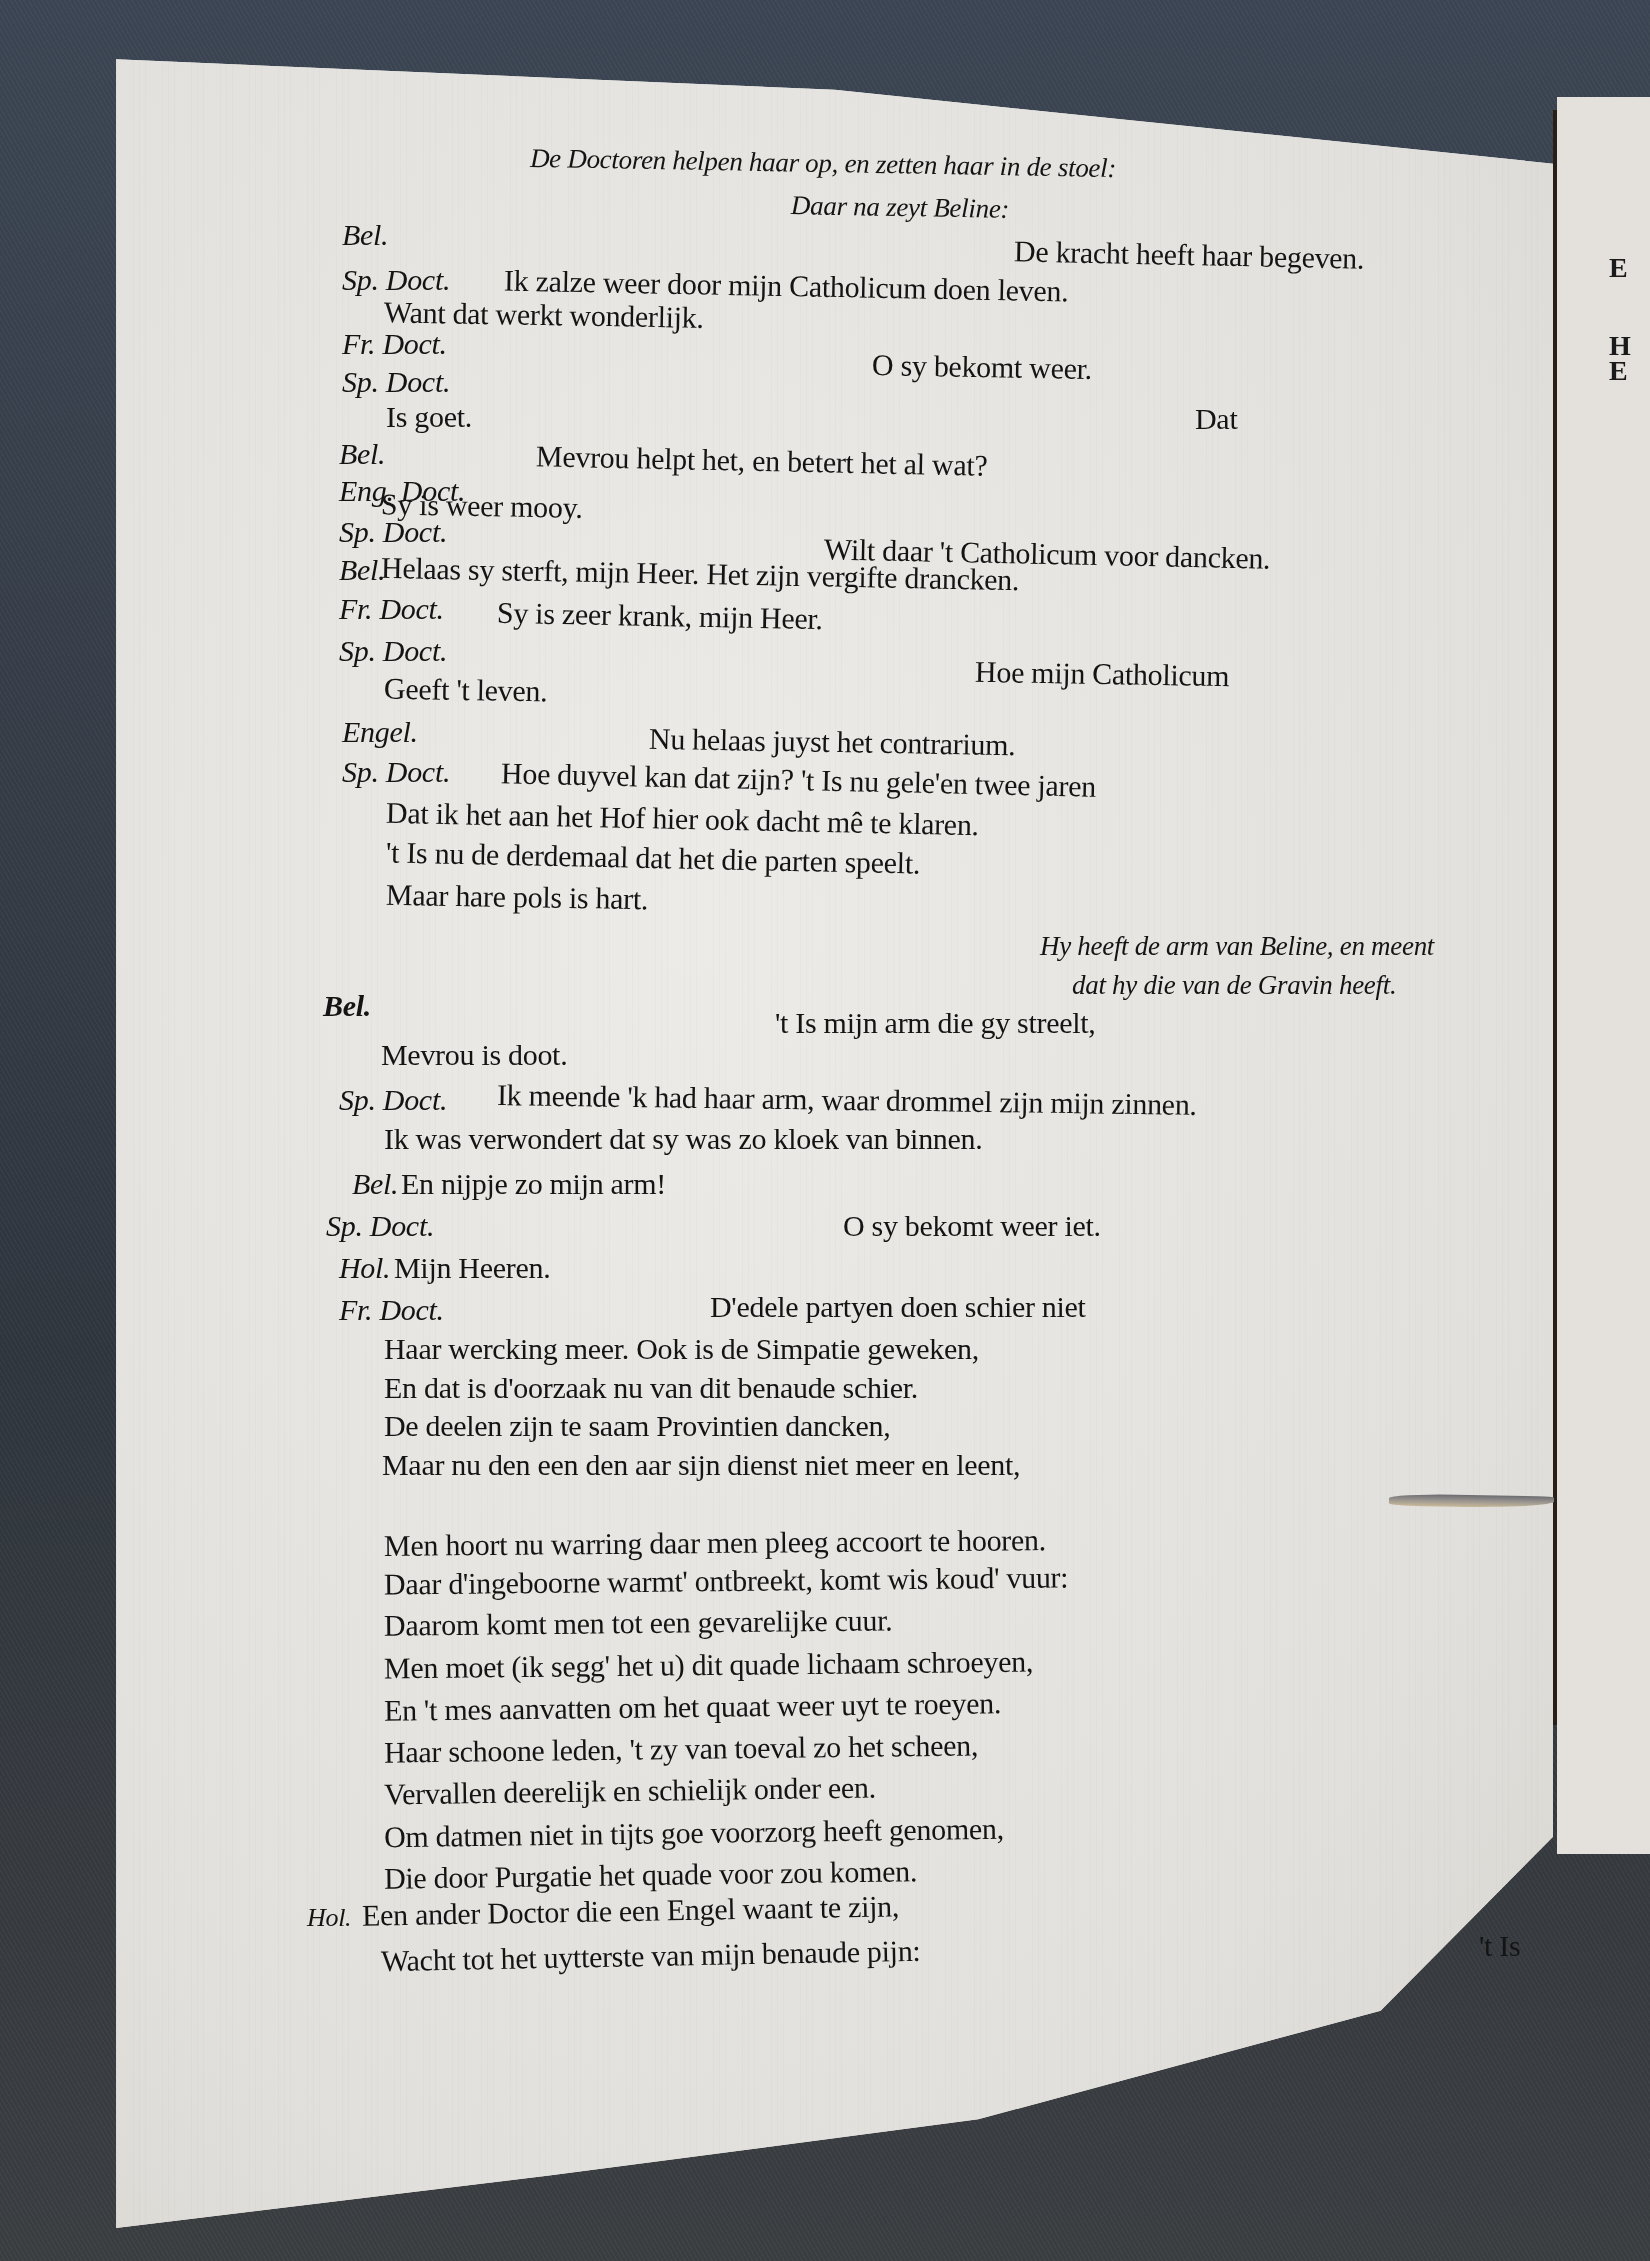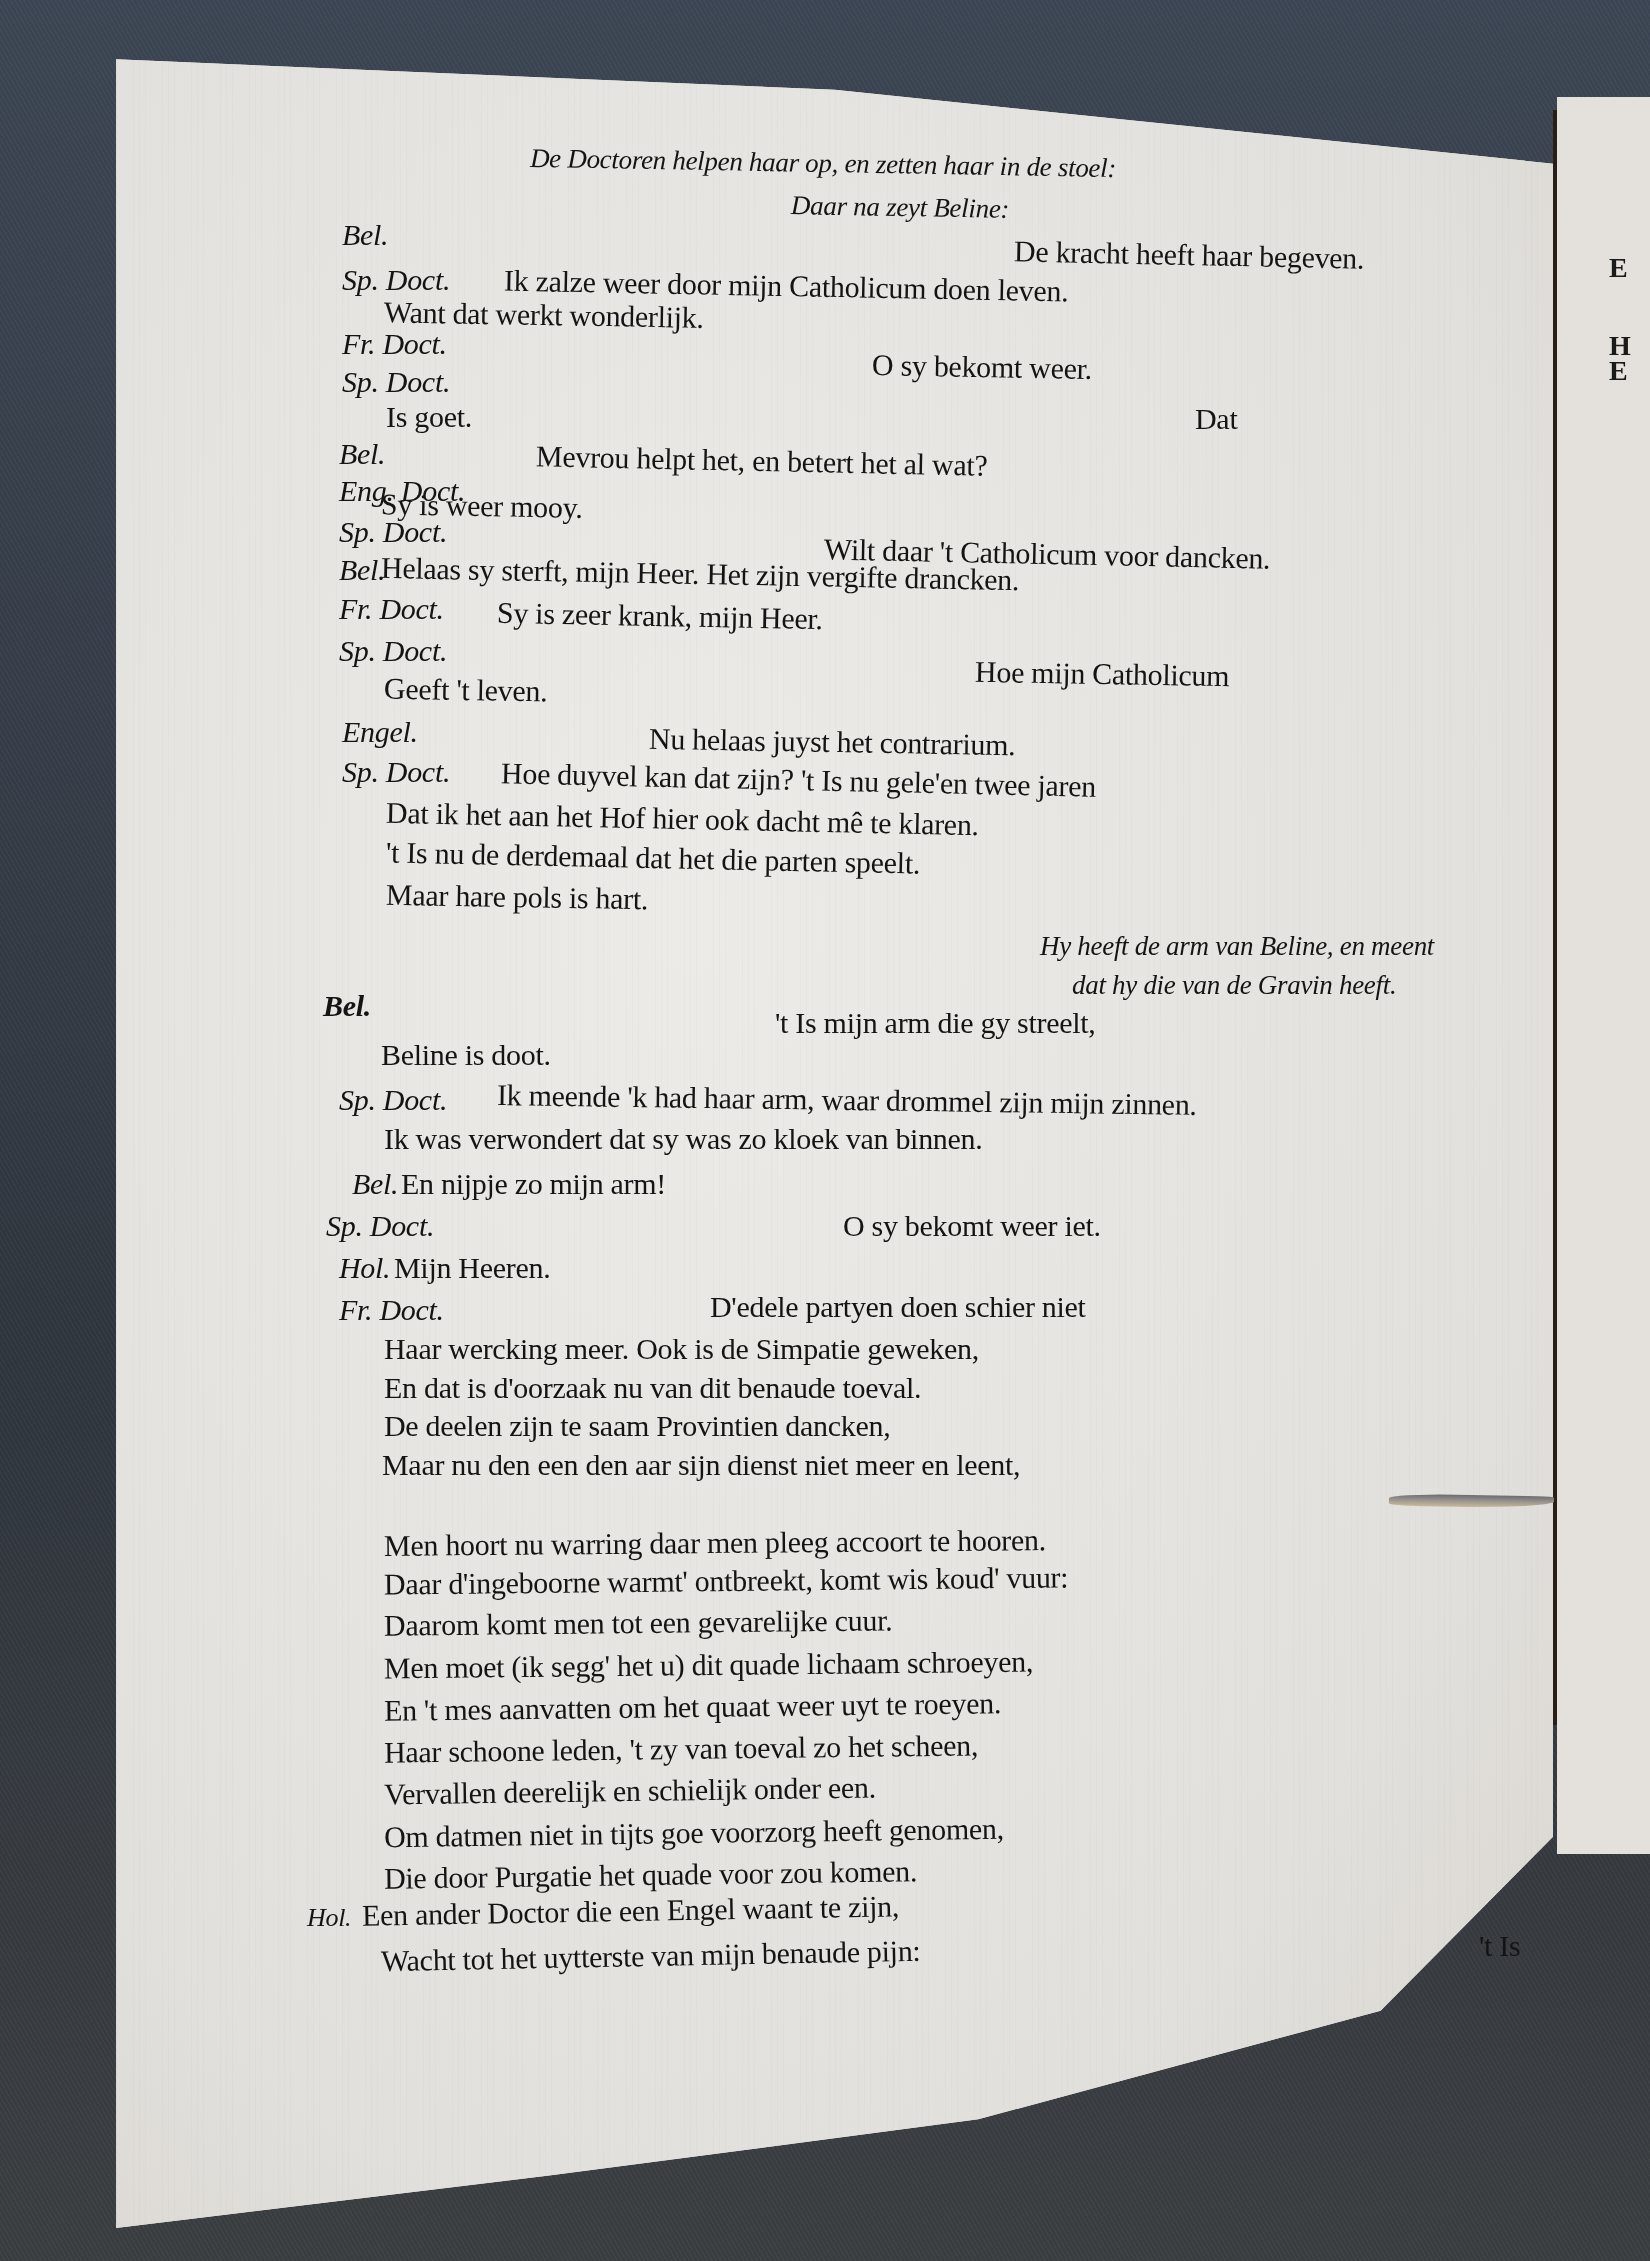--- a/index.html
+++ b/index.html
@@ -106,40 +106,40 @@
   <div class="line" style="left:501px; top:765px; transform:rotate(1.3deg)">Hoe duyvel kan dat zijn? 't Is nu gele'en twee jaren</div>
   <div class="line" style="left:386px; top:804px; transform:rotate(1.2deg)">Dat ik het aan het Hof hier ook dacht mê te klaren.</div>
   <div class="line" style="left:386px; top:843px; transform:rotate(1.2deg)">'t Is nu de derdemaal dat het die parten speelt.</div>
   <div class="line" style="left:386px; top:882px; transform:rotate(1deg)">Maar hare pols is hart.</div>
 
   <div class="line stage" style="left:1040px; top:933px">Hy heeft de arm van Beline, en meent</div>
   <div class="line stage" style="left:1072px; top:972px">dat hy die van de Gravin heeft.</div>
 
   <div class="line sp" style="left:323px; top:991px; font-weight:bold">Bel.</div>
   <div class="line" style="left:775px; top:1008px">'t Is mijn arm die gy streelt,</div>
-  <div class="line" style="left:381px; top:1040px">Beline is doot.</div>
+  <div class="line" style="left:381px; top:1040px">Mevrou is doot.</div>
 
   <div class="line sp" style="left:339px; top:1085px">Sp. Doct.</div>
   <div class="line" style="left:497px; top:1085px; transform:rotate(0.8deg)">Ik meende 'k had haar arm, waar drommel zijn mijn zinnen.</div>
   <div class="line" style="left:384px; top:1124px">Ik was verwondert dat sy was zo kloek van binnen.</div>
 
   <div class="line sp" style="left:352px; top:1169px">Bel.</div>
   <div class="line" style="left:401px; top:1169px">En nijpje zo mijn arm!</div>
 
   <div class="line sp" style="left:326px; top:1211px">Sp. Doct.</div>
   <div class="line" style="left:843px; top:1211px">O sy bekomt weer iet.</div>
 
   <div class="line sp" style="left:339px; top:1253px">Hol.</div>
   <div class="line" style="left:394px; top:1253px">Mijn Heeren.</div>
 
   <div class="line sp" style="left:339px; top:1295px">Fr. Doct.</div>
   <div class="line" style="left:710px; top:1292px">D'edele partyen doen schier niet</div>
 
   <div class="line" style="left:384px; top:1334px">Haar wercking meer. Ook is de Simpatie geweken,</div>
-  <div class="line" style="left:384px; top:1373px">En dat is d'oorzaak nu van dit benaude toeval.</div>
+  <div class="line" style="left:384px; top:1373px">En dat is d'oorzaak nu van dit benaude schier.</div>
   <div class="line" style="left:384px; top:1411px">De deelen zijn te saam Provintien dancken,</div>
   <div class="line" style="left:382px; top:1450px">Maar nu den een den aar sijn dienst niet meer en leent,</div>
   <div class="line" style="left:384px; top:1528px; transform:rotate(-0.5deg)">Men hoort nu warring daar men pleeg accoort te hooren.</div>
   <div class="line" style="left:384px; top:1566px; transform:rotate(-0.6deg)">Daar d'ingeboorne warmt' ontbreekt, komt wis koud' vuur:</div>
   <div class="line" style="left:384px; top:1608px; transform:rotate(-0.6deg)">Daarom komt men tot een gevarelijke cuur.</div>
   <div class="line" style="left:384px; top:1650px; transform:rotate(-0.6deg)">Men moet (ik segg' het u) dit quade lichaam schroeyen,</div>
   <div class="line" style="left:384px; top:1692px; transform:rotate(-0.7deg)">En 't mes aanvatten om het quaat weer uyt te roeyen.</div>
   <div class="line" style="left:384px; top:1734px; transform:rotate(-0.7deg)">Haar schoone leden, 't zy van toeval zo het scheen,</div>
   <div class="line" style="left:384px; top:1776px; transform:rotate(-0.8deg)">Vervallen deerelijk en schielijk onder een.</div>
   <div class="line" style="left:384px; top:1818px; transform:rotate(-0.8deg)">Om datmen niet in tijts goe voorzorg heeft genomen,</div>

